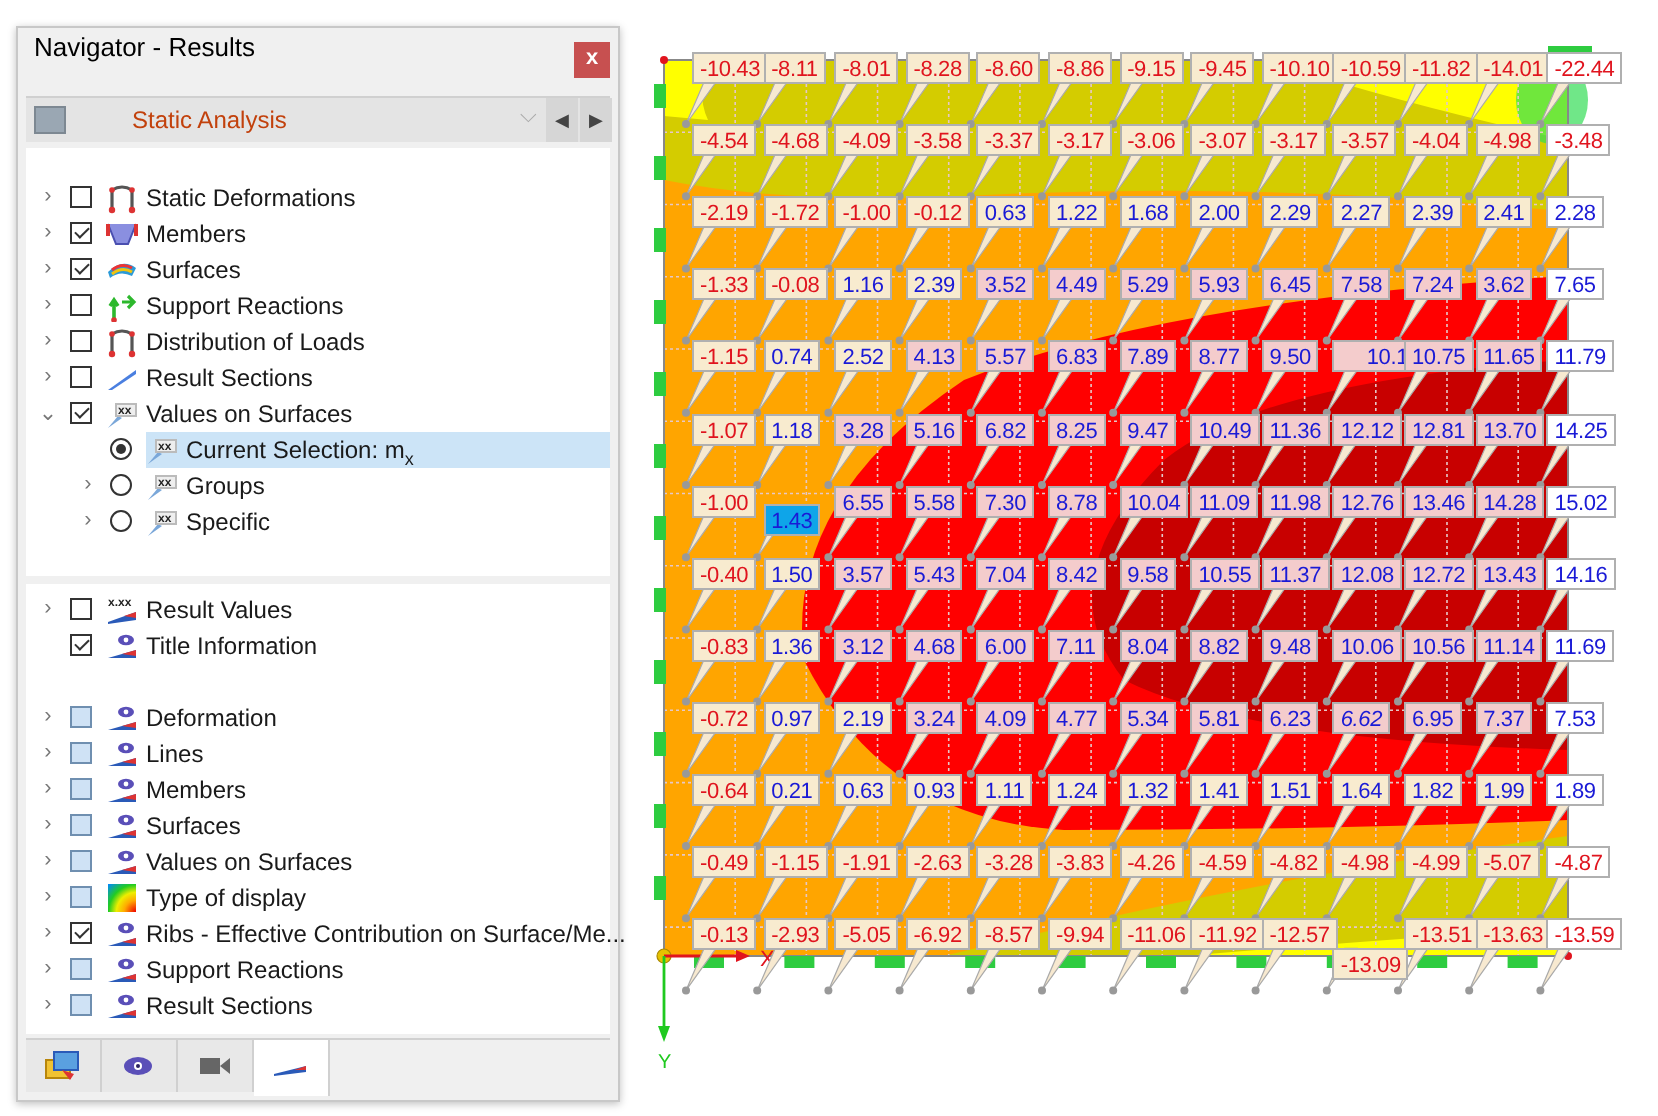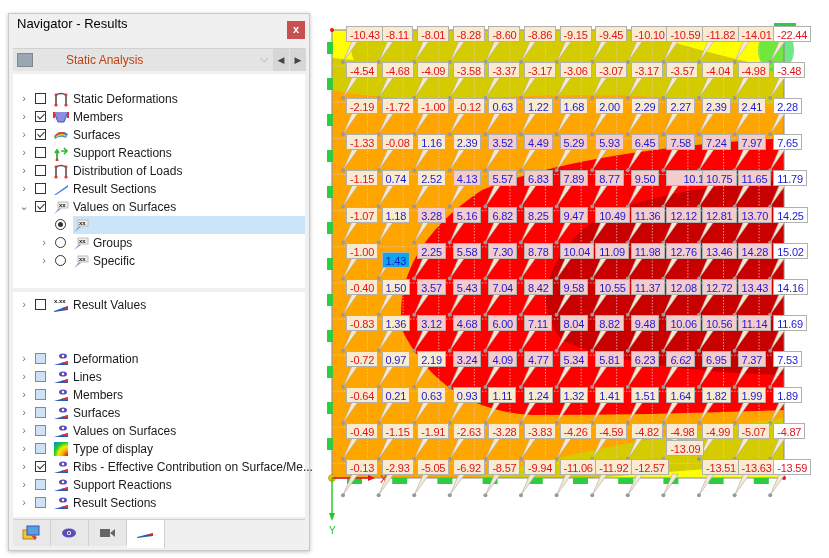--- a/index.html
+++ b/index.html
@@ -123,20 +123,21 @@
         <span class="txt" style="left:60px">Values on Surfaces</span>
       </div>
       <div class="row sel" style="top: 142px;">
         <div class="hl"></div>
         <span class="rb on" style="left:42px"></span>
         <span class="ic" style="left:60px"><svg width="16" height="16">
             <path d="M1 15 L6 9 L8 10 Z" fill="#7aa7d9"></path>
             <rect x="5" y="3" width="10" height="6" fill="#eee" stroke="#bbb"></rect>
             <text x="6" y="8" font-size="6" font-weight="bold" fill="#222">xx</text>
           </svg></span>
+        <span class="txt" style="left:80px"><span>Current Selection: m</span><sub style="font-size:9px">x</sub></span>
       </div>
       <div class="row" style="top: 160px;">
         <span class="exp" style="left:26px">›</span>
         <span class="rb" style="left:42px"></span>
         <span class="ic" style="left:60px"><svg width="16" height="16">
             <path d="M1 15 L6 9 L8 10 Z" fill="#7aa7d9"></path>
             <rect x="5" y="3" width="10" height="6" fill="#eee" stroke="#bbb"></rect>
             <text x="6" y="8" font-size="6" font-weight="bold" fill="#222">xx</text>
           </svg></span>
         <span class="txt" style="left:80px"><span>Groups</span></span>
@@ -155,20 +156,30 @@
   <div class="tree2" id="tree2">
       <div class="row" style="top: 4px;">
         <span class="exp" style="left:6px">›</span>
         <span class="cb" style="left:22px"></span>
         <span class="ic" style="left:40px"><svg width="16" height="16">
             <text x="1" y="6" font-size="6" font-weight="bold" fill="#222">x.xx</text>
             <path d="M1 14 L15 9 L15 13 L1 15 Z" fill="#2a5ab8"></path>
             <path d="M9 11 L15 9 L15 12 Z" fill="#d33"></path>
           </svg></span>
         <span class="txt" style="left:60px">Result Values</span>
+      </div>
+      <div class="row" style="top: 22px;">
+        <span class="cb on" style="left:22px"></span>
+        <span class="ic" style="left:40px"><svg width="16" height="16">
+            <path d="M1 14 L15 10 L15 14 Z" fill="#2a5ab8"></path>
+            <path d="M8 12 L15 10 L15 13 Z" fill="#d33"></path>
+            <ellipse cx="10" cy="5" rx="4" ry="2.6" fill="#5a4fb8"></ellipse>
+            <circle cx="10" cy="5" r="1.2" fill="#fff"></circle>
+          </svg></span>
+        <span class="txt" style="left:60px">Title Information</span>
       </div>
       <div class="row" style="top: 58px;">
         <span class="exp" style="left:6px">›</span>
         <span class="cb blue" style="left:22px"></span>
         <span class="ic" style="left:40px"><svg width="16" height="16">
             <path d="M1 14 L15 10 L15 14 Z" fill="#2a5ab8"></path>
             <path d="M8 12 L15 10 L15 13 Z" fill="#d33"></path>
             <ellipse cx="10" cy="5" rx="4" ry="2.6" fill="#5a4fb8"></ellipse>
             <circle cx="10" cy="5" r="1.2" fill="#fff"></circle>
           </svg></span>
@@ -753,21 +764,21 @@
       <div class="lbl-box neg" style="left: 61.6px; top: 116.3px; background: rgb(248, 235, 207);">-0.08</div>
       <div class="lbl-box pos" style="left: 97.2px; top: 116.3px; background: rgb(248, 235, 207);">1.16</div>
       <div class="lbl-box pos" style="left: 132.8px; top: 116.3px; background: rgb(248, 235, 207);">2.39</div>
       <div class="lbl-box pos" style="left: 168.4px; top: 116.3px; background: rgb(244, 204, 204);">3.52</div>
       <div class="lbl-box pos" style="left: 204px; top: 116.3px; background: rgb(244, 204, 204);">4.49</div>
       <div class="lbl-box pos" style="left: 239.6px; top: 116.3px; background: rgb(244, 204, 204);">5.29</div>
       <div class="lbl-box pos" style="left: 275.2px; top: 116.3px; background: rgb(244, 204, 204);">5.93</div>
       <div class="lbl-box pos" style="left: 310.8px; top: 116.3px; background: rgb(244, 204, 204);">6.45</div>
       <div class="lbl-box pos" style="left: 346.4px; top: 116.3px; background: rgb(244, 204, 204);">7.58</div>
       <div class="lbl-box pos" style="left: 382px; top: 116.3px; background: rgb(244, 204, 204);">7.24</div>
-      <div class="lbl-box pos" style="left: 417.6px; top: 116.3px; background: rgb(244, 204, 204);">7.97</div>
+      <div class="lbl-box pos" style="left: 417.6px; top: 116.3px; background: rgb(244, 204, 204);">3.62</div>
       <div class="lbl-box pos" style="left: 453.2px; top: 116.3px; background: rgb(255, 255, 255);">7.65</div>
       <div class="lbl-box neg" style="left: 26px; top: 152.4px; background: rgb(248, 235, 207);">-1.15</div>
       <div class="lbl-box pos" style="left: 61.6px; top: 152.4px; background: rgb(248, 235, 207);">0.74</div>
       <div class="lbl-box pos" style="left: 97.2px; top: 152.4px; background: rgb(248, 235, 207);">2.52</div>
       <div class="lbl-box pos" style="left: 132.8px; top: 152.4px; background: rgb(244, 204, 204);">4.13</div>
       <div class="lbl-box pos" style="left: 168.4px; top: 152.4px; background: rgb(244, 204, 204);">5.57</div>
       <div class="lbl-box pos" style="left: 204px; top: 152.4px; background: rgb(244, 204, 204);">6.83</div>
       <div class="lbl-box pos" style="left: 239.6px; top: 152.4px; background: rgb(244, 204, 204);">7.89</div>
       <div class="lbl-box pos" style="left: 275.2px; top: 152.4px; background: rgb(244, 204, 204);">8.77</div>
       <div class="lbl-box pos" style="left: 310.8px; top: 152.4px; background: rgb(244, 204, 204);">9.50</div>
@@ -783,21 +794,21 @@
       <div class="lbl-box pos" style="left: 204px; top: 188.5px; background: rgb(244, 204, 204);">8.25</div>
       <div class="lbl-box pos" style="left: 239.6px; top: 188.5px; background: rgb(244, 204, 204);">9.47</div>
       <div class="lbl-box pos" style="left: 275.2px; top: 188.5px; background: rgb(244, 204, 204);">10.49</div>
       <div class="lbl-box pos" style="left: 310.8px; top: 188.5px; background: rgb(244, 204, 204);">11.36</div>
       <div class="lbl-box pos" style="left: 346.4px; top: 188.5px; background: rgb(244, 204, 204);">12.12</div>
       <div class="lbl-box pos" style="left: 382px; top: 188.5px; background: rgb(244, 204, 204);">12.81</div>
       <div class="lbl-box pos" style="left: 417.6px; top: 188.5px; background: rgb(244, 204, 204);">13.70</div>
       <div class="lbl-box pos" style="left: 453.2px; top: 188.5px; background: rgb(255, 255, 255);">14.25</div>
       <div class="lbl-box neg" style="left: 26px; top: 224.6px; background: rgb(248, 235, 207);">-1.00</div>
       <div class="lbl-box pos" style="left: 61.6px; top: 234px; background: #0ea5e9; text-align: right;">1.43</div>
-      <div class="lbl-box pos" style="left: 97.2px; top: 224.6px; background: rgb(244, 204, 204);">2.25</div>
+      <div class="lbl-box pos" style="left: 97.2px; top: 224.6px; background: rgb(244, 204, 204);">6.55</div>
       <div class="lbl-box pos" style="left: 132.8px; top: 224.6px; background: rgb(244, 204, 204);">5.58</div>
       <div class="lbl-box pos" style="left: 168.4px; top: 224.6px; background: rgb(244, 204, 204);">7.30</div>
       <div class="lbl-box pos" style="left: 204px; top: 224.6px; background: rgb(244, 204, 204);">8.78</div>
       <div class="lbl-box pos" style="left: 239.6px; top: 224.6px; background: rgb(244, 204, 204);">10.04</div>
       <div class="lbl-box pos" style="left: 275.2px; top: 224.6px; background: rgb(244, 204, 204);">11.09</div>
       <div class="lbl-box pos" style="left: 310.8px; top: 224.6px; background: rgb(244, 204, 204);">11.98</div>
       <div class="lbl-box pos" style="left: 346.4px; top: 224.6px; background: rgb(244, 204, 204);">12.76</div>
       <div class="lbl-box pos" style="left: 382px; top: 224.6px; background: rgb(244, 204, 204);">13.46</div>
       <div class="lbl-box pos" style="left: 417.6px; top: 224.6px; background: rgb(244, 204, 204);">14.28</div>
       <div class="lbl-box pos" style="left: 453.2px; top: 224.6px; background: rgb(255, 255, 255);">15.02</div>
@@ -868,18 +879,18 @@
       <div class="lbl-box neg" style="left: 453.2px; top: 405.1px; background: rgb(255, 255, 255);">-4.87</div>
       <div class="lbl-box neg" style="left: 26px; top: 441.2px; background: rgb(248, 235, 207);">-0.13</div>
       <div class="lbl-box neg" style="left: 61.6px; top: 441.2px; background: rgb(248, 235, 207);">-2.93</div>
       <div class="lbl-box neg" style="left: 97.2px; top: 441.2px; background: rgb(248, 235, 207);">-5.05</div>
       <div class="lbl-box neg" style="left: 132.8px; top: 441.2px; background: rgb(248, 235, 207);">-6.92</div>
       <div class="lbl-box neg" style="left: 168.4px; top: 441.2px; background: rgb(248, 235, 207);">-8.57</div>
       <div class="lbl-box neg" style="left: 204px; top: 441.2px; background: rgb(248, 235, 207);">-9.94</div>
       <div class="lbl-box neg" style="left: 239.6px; top: 441.2px; background: rgb(248, 235, 207);">-11.06</div>
       <div class="lbl-box neg" style="left: 275.2px; top: 441.2px; background: rgb(248, 235, 207);">-11.92</div>
       <div class="lbl-box neg" style="left: 310.8px; top: 441.2px; background: rgb(248, 235, 207);">-12.57</div>
-      <div class="lbl-box neg" style="left: 346.4px; top: 422px; background: rgb(248, 235, 207);">-13.09</div>
+      <div class="lbl-box neg" style="left: 346.4px; top: 456px; background: rgb(248, 235, 207);">-13.09</div>
       <div class="lbl-box neg" style="left: 382px; top: 441.2px; background: rgb(248, 235, 207);">-13.51</div>
       <div class="lbl-box neg" style="left: 417.6px; top: 441.2px; background: rgb(248, 235, 207);">-13.63</div>
       <div class="lbl-box neg" style="left: 453.2px; top: 441.2px; background: rgb(255, 255, 255);">-13.59</div>
     </div>
 </div>
 
 </body></html>

